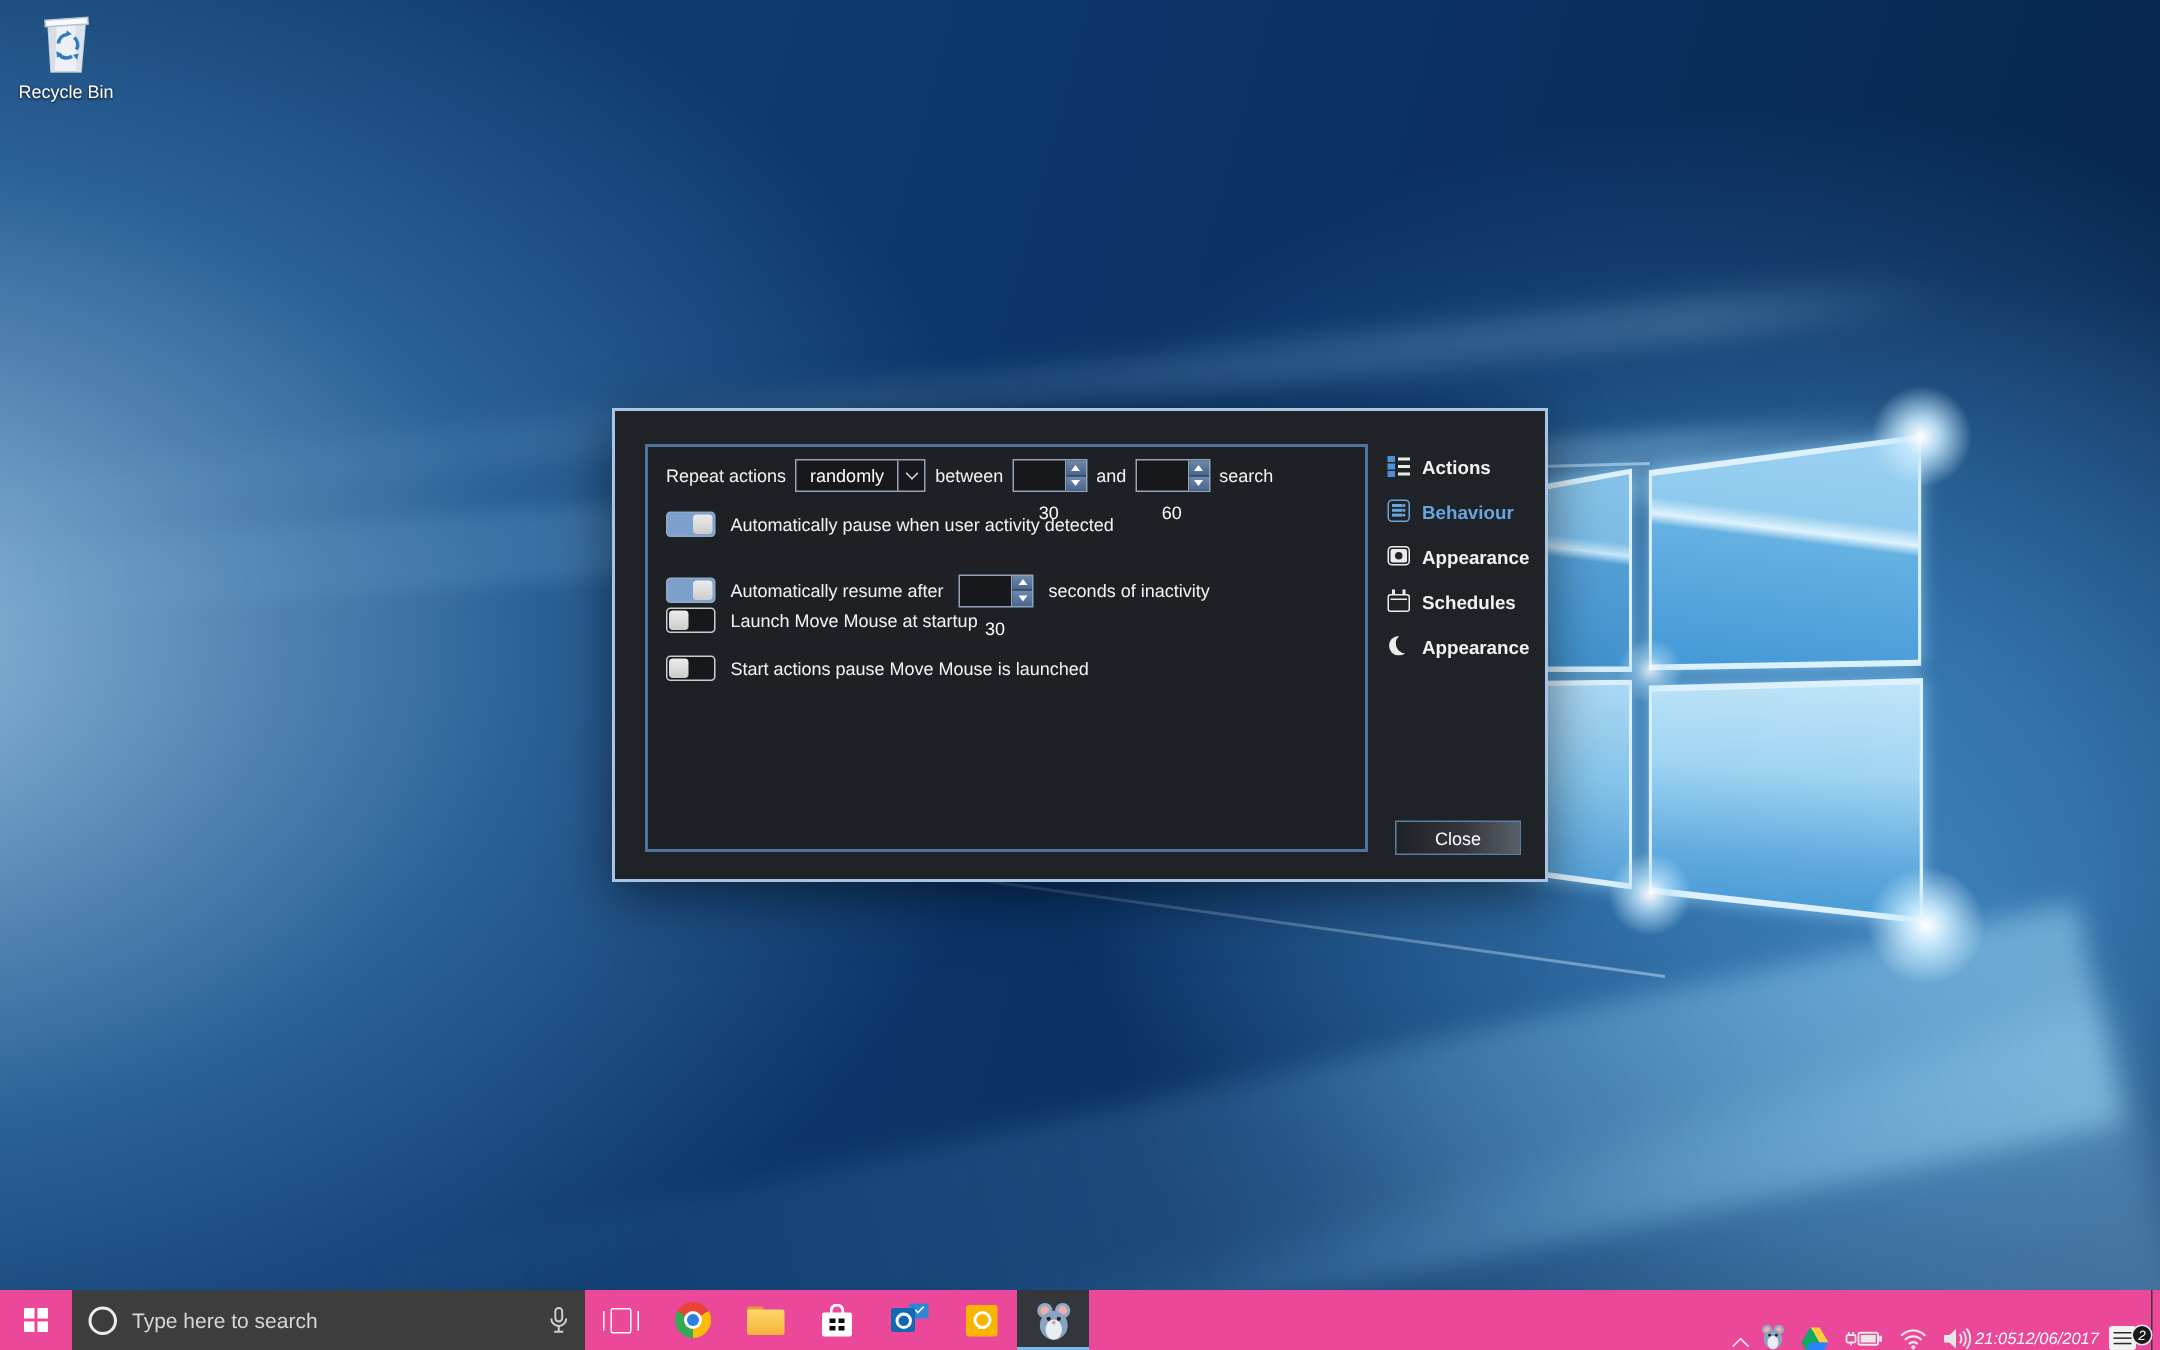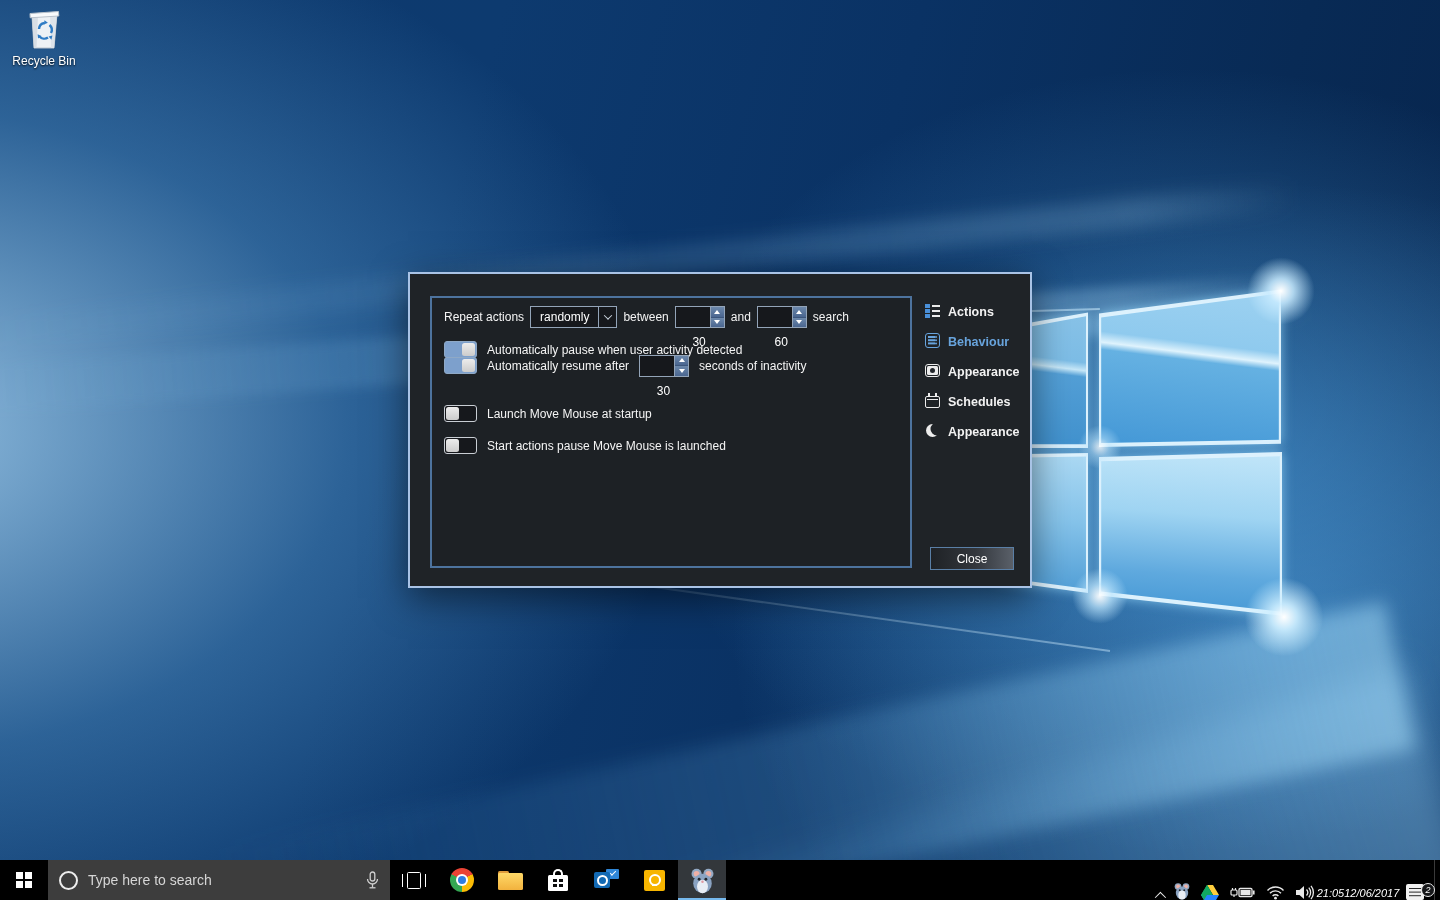--- a/index.html
+++ b/index.html
@@ -58,21 +58,21 @@
   .bin-svg { display:block; margin:0 auto; }
   .desktop-icon .label { margin-top:2px; font-size:12px; color:#fff; text-shadow:0 1px 2px rgba(0,0,0,.9); }
 
   
   .dialog { position:absolute; left:408px; top:272px; width:624px; height:316px; z-index:3;
     background:#1f2327; border:2px solid #a9c3e6; box-shadow:0 10px 34px rgba(0,0,0,.5); }
   .panel { position:absolute; left:20px; top:22px; width:482px; height:272px; border:2px solid #4d739e; background:#1d2125; }
   .row { position:absolute; left:12px; display:flex; align-items:center; color:#f4f4f4; font-size:12px; white-space:nowrap; }
   .row1 { top:7px;  height:24px; gap:6px; }
   .row2 { top:42px; height:19px; gap:10px; }
-  .row3 { top:56px; height:23px; gap:10px;justify-content:space-between; }
+  .row3 { top:84px; height:23px; gap:10px;justify-content:space-between; }
   .row4 { top:106px; height:19px; gap:10px; }
   .row5 { top:138px; height:19px; gap:10px; }
 
   .dropdown { display:inline-flex; align-items:stretch; height:22px; border:1px solid #93a4b8; background:#16181c; }
   .dd-value { padding:0 9px; line-height:20px; color:#fff; }
   .dd-btn { width:18px; border-left:1px solid #93a4b8; display:flex; align-items:center; justify-content:center; }
   .chev-down { width:6px; height:6px; border-right:1.6px solid #ccd5df; border-bottom:1.6px solid #ccd5df; transform:rotate(45deg) translate(-1px,-1px); }
 
   .spinner { display:inline-flex; align-items:stretch; height:22px; width:50px; border:1px solid #93a4b8; background:#16181c; }
   .spin-val { flex:1; text-align:right; padding-right:4px; line-height:20px; color:#fff;margin-top:25px; }
@@ -108,21 +108,21 @@
   .ic-schedules { position:relative; width:15px; height:12px; border:1.6px solid #ececec; border-radius:2px; margin-top:3px; }
   .ic-schedules::before { content:""; position:absolute; top:-4px; left:1.5px; width:2.6px; height:3px; background:#ececec; box-shadow:7px 0 0 #ececec; }
   .ic-schedules::after { content:""; position:absolute; left:1px; right:1px; top:1.6px; height:1.6px; background:#ececec; }
   .ic-blackouts { width:13px; height:13px; border-radius:50%; box-shadow:inset 4.5px -1.5px 0 0 #ececec; }
 
   .close-btn { position:absolute; left:520px; top:273px; width:84px; height:23px; border:1px solid #5a7fa6;
     background:linear-gradient(90deg,#1f2226 0%,#33373d 55%,#5a6069 100%); color:#fff; font-size:12px;
     display:flex; align-items:center; justify-content:center; cursor:default; }
 
   
-  .taskbar { position:absolute; left:0; right:0; bottom:0; height:40px; background:#000000; display:flex; align-items:stretch; z-index:5; }
+  .taskbar { position:absolute; left:0; right:0; bottom:0; height:40px; background:#ec4899; display:flex; align-items:stretch; z-index:5; }
   .tb-btn { display:flex; align-items:center; justify-content:center; position:relative; }
   .start { width:48px; }
   .winflag { width:16px; height:16px; display:grid; grid-template-columns:1fr 1fr; grid-template-rows:1fr 1fr; gap:2px; }
   .winflag span { background:#fff; }
   .search { width:342px; background:#3d3d3d; display:flex; align-items:center; gap:10px; padding:0 11px; }
   .ring { width:19px; height:19px; border:2px solid #ededed; border-radius:50%; flex:0 0 auto; }
   .search-text { flex:1; font-size:14px; color:#d6d6d6; }
   .slot { width:48px; }
   .slot.active { background:#33373b; }
   .slot.active::after { content:""; position:absolute; left:0; right:0; bottom:0; height:2px; background:#76b9ed; }

